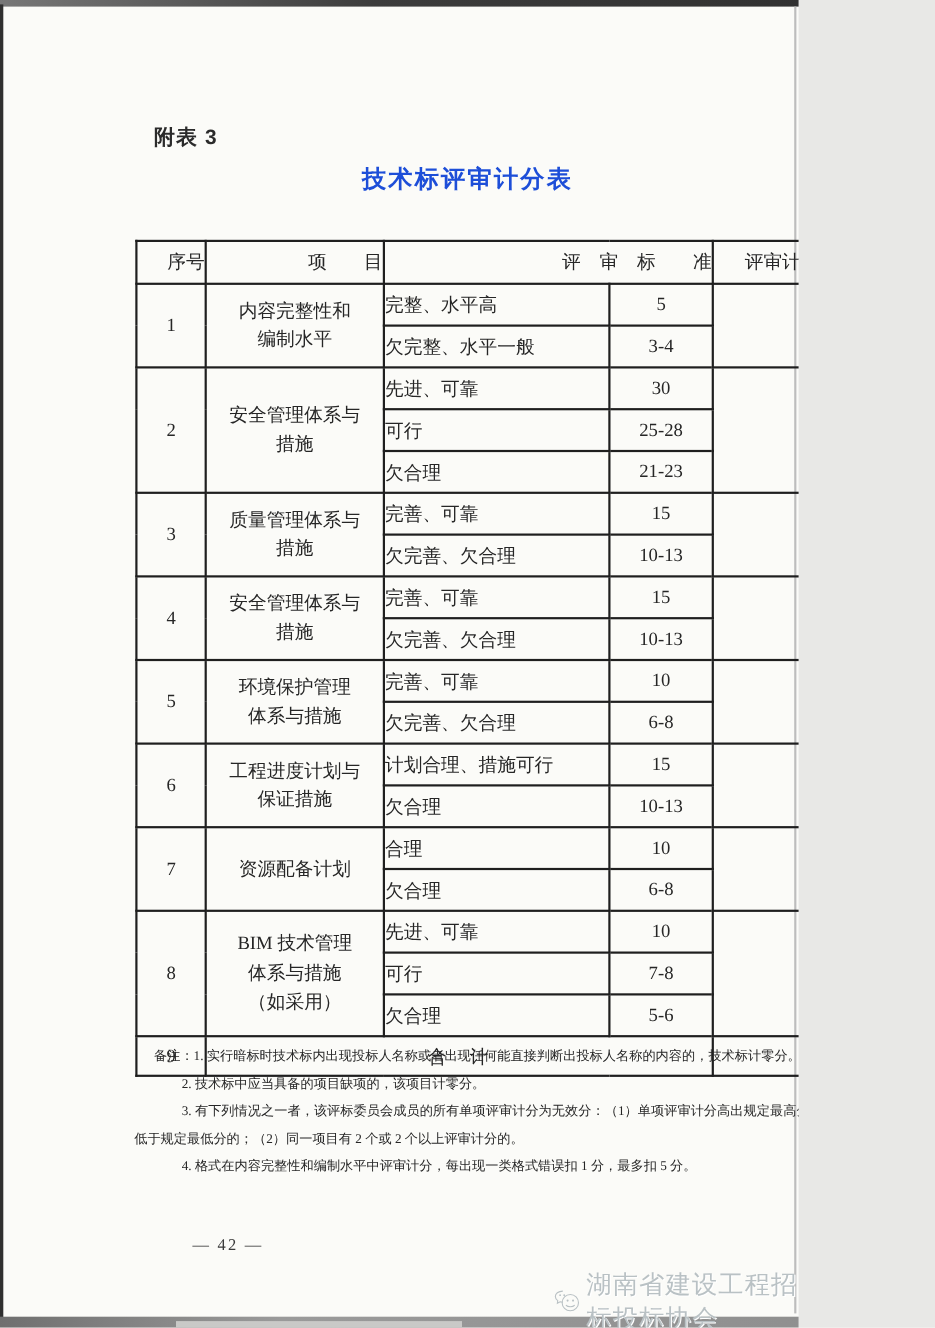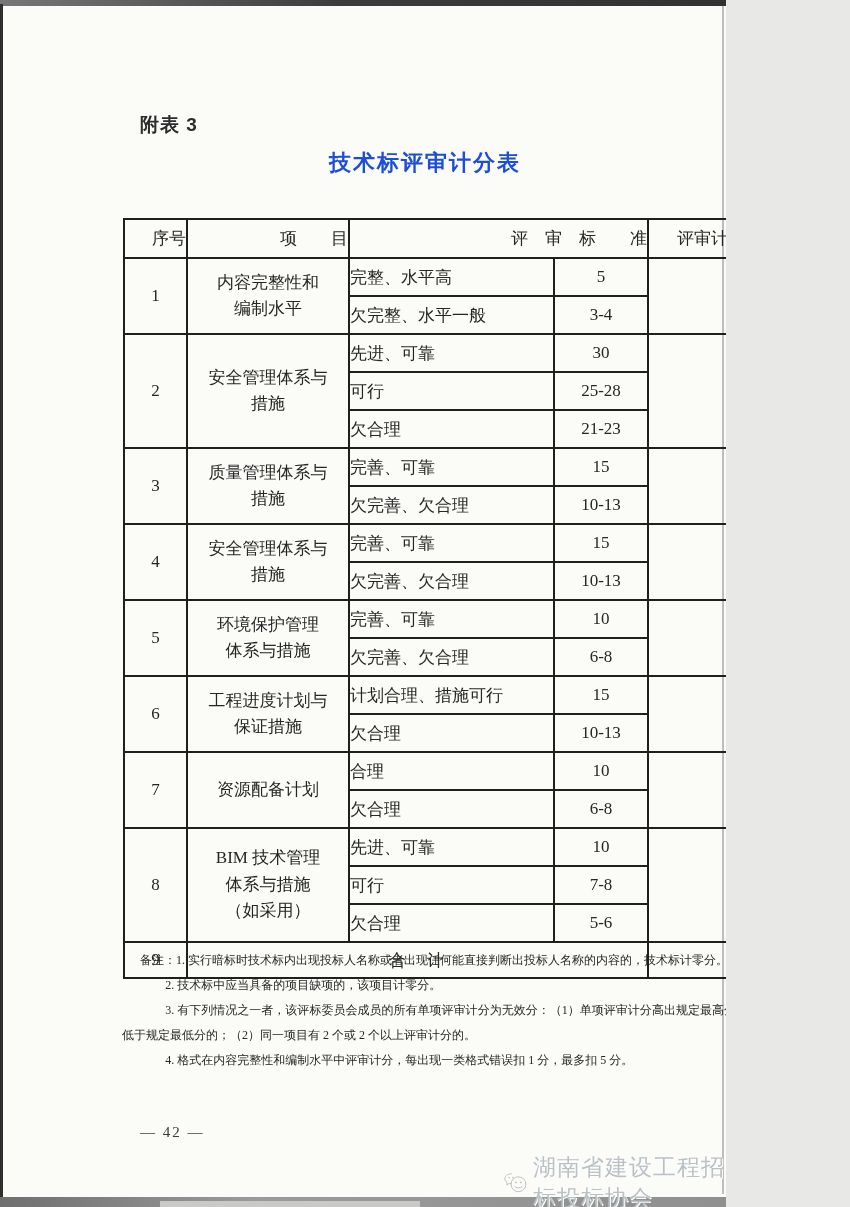--- a/index.html
+++ b/index.html
@@ -23,21 +23,21 @@
   td.cell-crit{text-align:left;padding:0 6px 0 9px;height:36px;}
   td.cell-score{text-align:center;height:36px;font-size:17px;}
   td.cell-blank{background:transparent;}
   td.cell-total{text-align:center;height:34px;letter-spacing:2px;}
 
   .notes{position:absolute;left:122px;top:948px;width:626px;font-size:12px;line-height:25px;text-align:justify;color:#262626;}
   .notes p{margin:0;}
   .note-first{text-indent:1.5em;}
   .note-sub{text-indent:3.6em;}
 
-  .page-number{position:absolute;left:140px;top:1124px;font-size:15px;letter-spacing:2px;color:#3a3a3a;}
+  .page-number{position:absolute;left:175px;top:1124px;font-size:15px;letter-spacing:2px;color:#3a3a3a;}
 
   .watermark{position:absolute;left:503px;top:1152px;display:flex;align-items:center;gap:4px;color:#b9c1c4;}
   .watermark-text{font-family:"Liberation Sans",sans-serif;font-size:23px;letter-spacing:1px;text-shadow:1px 1px 0 #ffffff;}
   .wm-icon{width:42px;height:36px;}
 </style>
 </head>
 <body>
 
 <div class="page">
   <div class="edge-top"></div>

